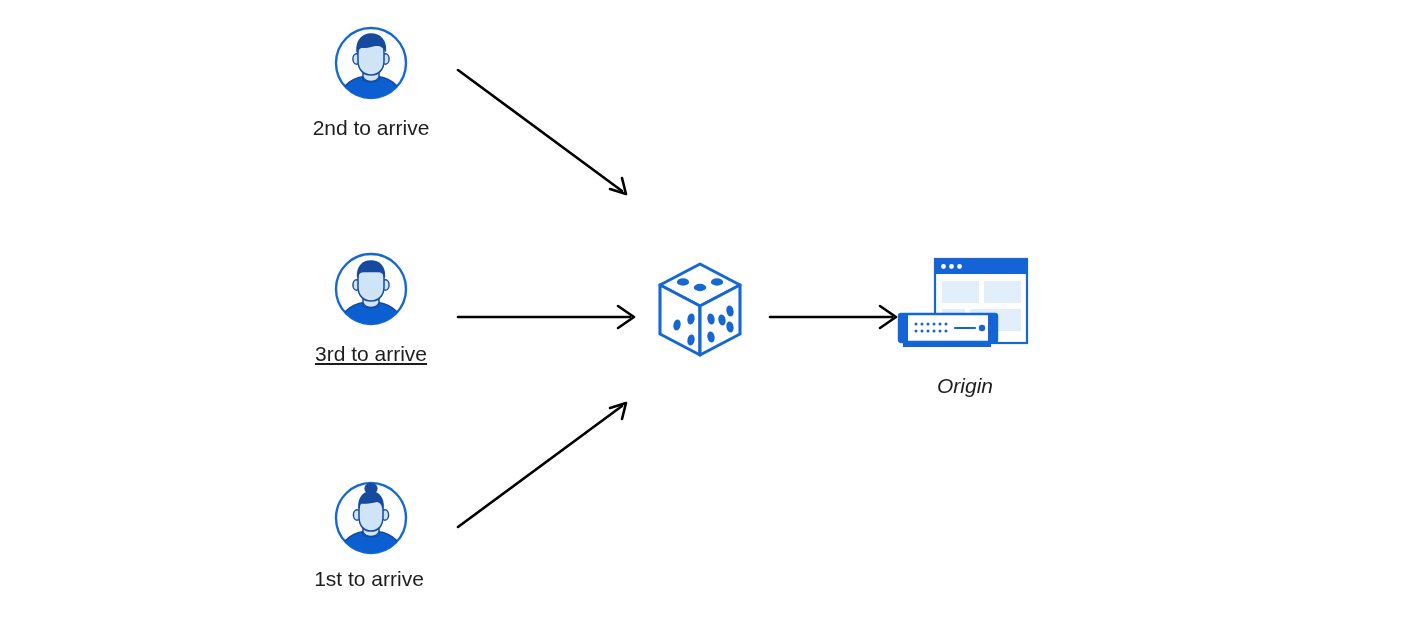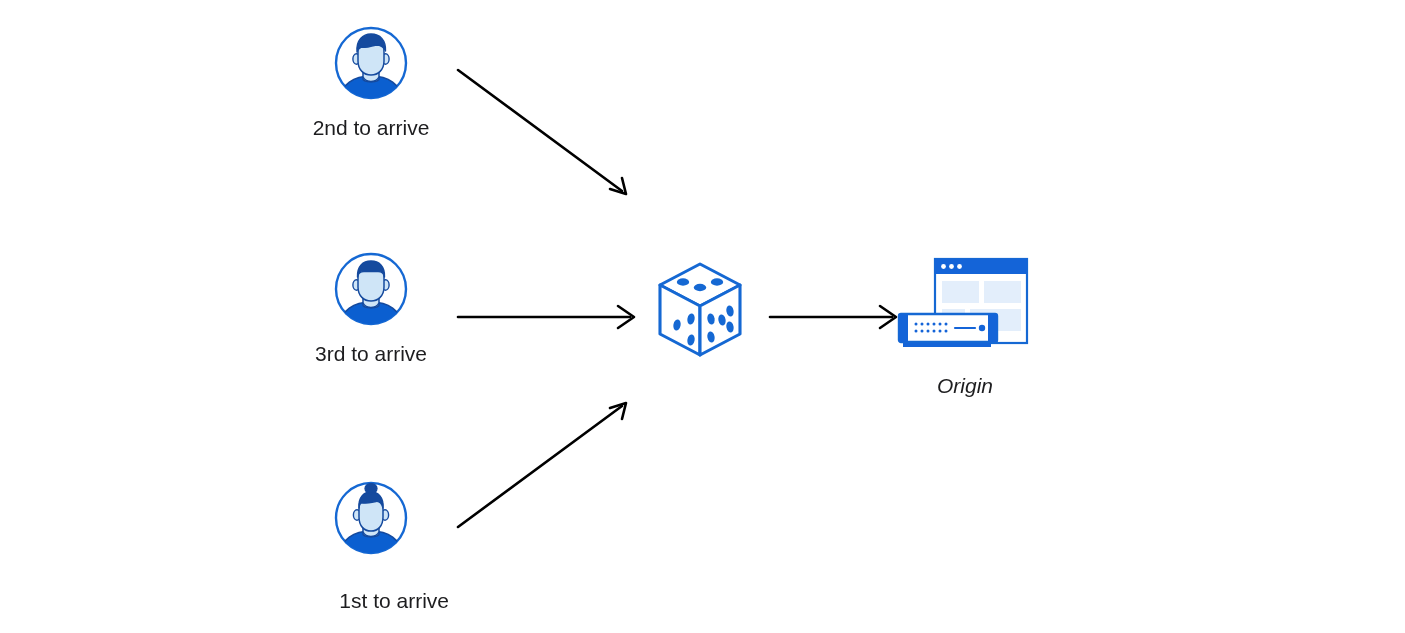--- a/index.html
+++ b/index.html
@@ -105,21 +105,21 @@
           <ellipse cx="23.5" cy="34" rx="3.6" ry="5.2" fill="#cfe5f7" stroke="#154a9e" stroke-width="1.4"></ellipse>
           <ellipse cx="52.5" cy="34" rx="3.6" ry="5.2" fill="#cfe5f7" stroke="#154a9e" stroke-width="1.4"></ellipse>
           <path d="M 25 27 C 25 16 31 11 38 11 C 45 11 51 16 51 27 L 51 36 C 51 45 45 50 38 50 C 31 50 25 45 25 36 Z" fill="#cfe5f7" stroke="#154a9e" stroke-width="1.5"></path>
 
           <path d="M 24.5 26 C 24 15 30 10 38 10 C 46 10 52 15 51.5 26 C 51 22 49 20.5 45 20.5 L 31 20.5 C 27 20.5 25 22 24.5 26 Z" fill="#154a9e"></path>
           <path d="M 24.5 26 C 24 15 30 10 38 10 C 46 10 52 15 51.5 26 C 51 22 49 20.5 45 20.5 L 31 20.5 C 27 20.5 25 22 24.5 26 Z" fill="none" stroke="#154a9e" stroke-width="1.4" stroke-linejoin="round"></path>
           <path d="M 30 52 C 33 58 43 58 46 52" fill="none" stroke="#154a9e" stroke-width="1.6"></path>
         </g>
       </svg>
     </div>
-    <div class="node-label" style="left:-42px;top:90px;width:160px;">3rd to arrive</div>
+    <div class="node-label" style="left:-42px;top:90px;width:160px;text-decoration:underline;">3rd to arrive</div>
   </div>
 
   <div class="node" style="left:333px;top:480px;">
     <div class="avatar-wrap" style="left:0;top:0;">
       <svg width="76" height="76" viewBox="0 0 76 76" xmlns="http://www.w3.org/2000/svg">
         <defs>
           <clipPath id="clipC">
               <circle cx="38" cy="38" r="35"></circle>
             </clipPath>
         </defs>
@@ -132,21 +132,21 @@
           <ellipse cx="52" cy="35" rx="3.6" ry="5.2" fill="#cfe5f7" stroke="#154a9e" stroke-width="1.4"></ellipse>
           <path d="M 26 29 C 26 18 31 13 38 13 C 45 13 50 18 50 29 L 50 37 C 50 46 45 51 38 51 C 31 51 26 46 26 37 Z" fill="#cfe5f7" stroke="#154a9e" stroke-width="1.5"></path>
 
           <path d="M 26 28 C 25 17 31 12 38 12 C 45 12 51 17 50 28 C 48.5 23 46 21 43 21.5 C 38 22.5 32 23.5 28.5 23 C 27 23.5 26.3 25.5 26 28 Z" fill="#154a9e"></path>
           <path d="M 26 28 C 25 17 31 12 38 12 C 45 12 51 17 50 28 C 48.5 23 46 21 43 21.5 C 38 22.5 32 23.5 28.5 23 C 27 23.5 26.3 25.5 26 28 Z" fill="none" stroke="#154a9e" stroke-width="1.3" stroke-linejoin="round"></path>
           <ellipse cx="38" cy="8.5" rx="6" ry="5" fill="#154a9e" stroke="#154a9e" stroke-width="1.3"></ellipse>
           <path d="M 30 52 C 33 58 43 58 46 52" fill="none" stroke="#154a9e" stroke-width="1.6"></path>
         </g>
       </svg>
     </div>
-    <div class="node-label" style="left:-44px;top:108px;width:160px;text-align:right;">1st to arrive</div>
+    <div class="node-label" style="left:-44px;top:86px;width:160px;">1st to arrive</div>
   </div>
 
   <div class="node" style="left:652px;top:258px;">
     <div class="dice-wrap">
       <svg width="96" height="104" viewBox="0 0 96 104" xmlns="http://www.w3.org/2000/svg">
         <g stroke="#1568d3" stroke-width="3.1" stroke-linejoin="round" stroke-linecap="round" fill="#ffffff">
 
           <path d="M 48 6 L 88 27 L 48 48 L 8 27 Z"></path>
 
           <path d="M 8 27 L 48 48 L 48 97 L 8 76 Z"></path>

